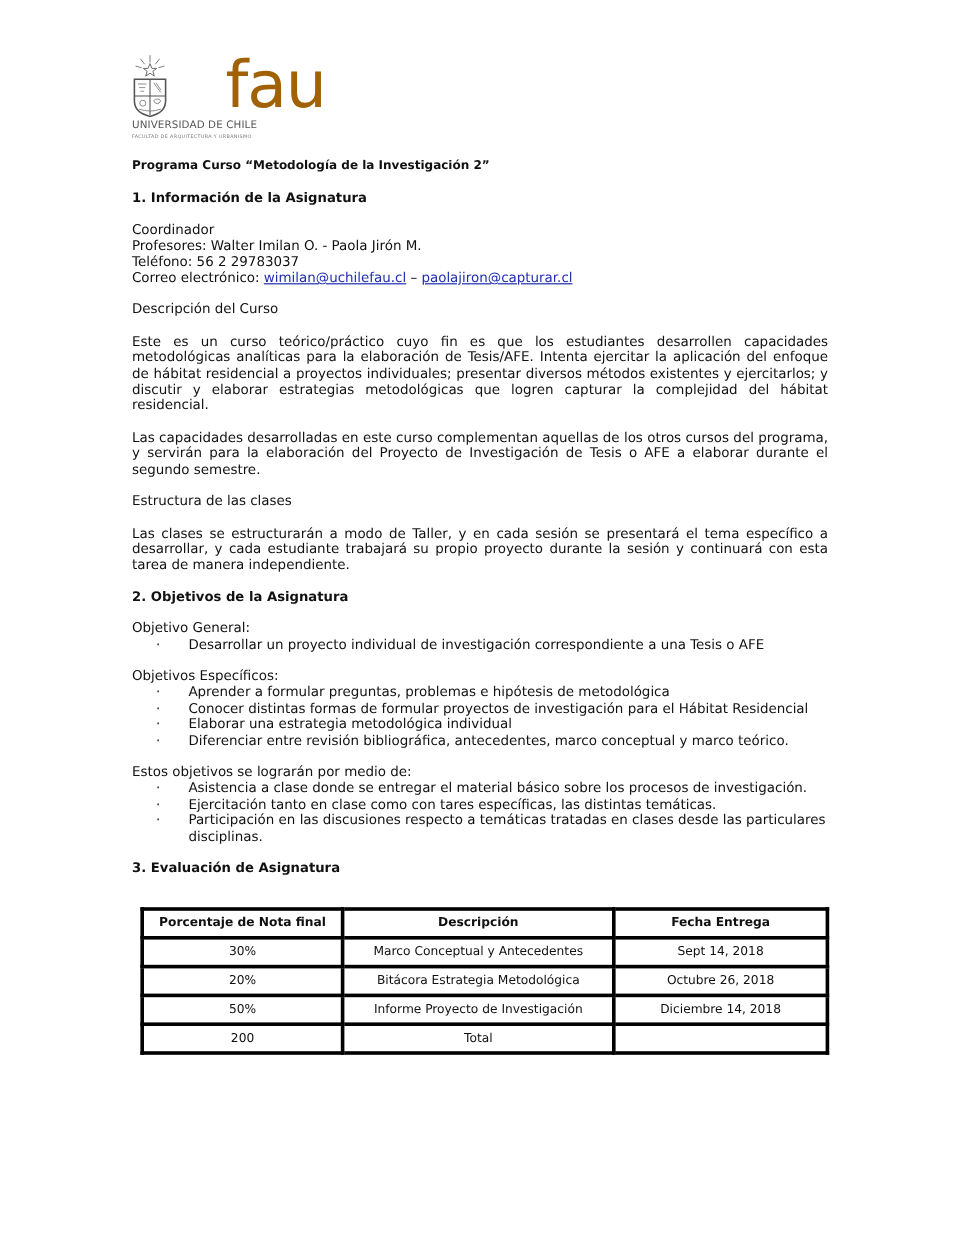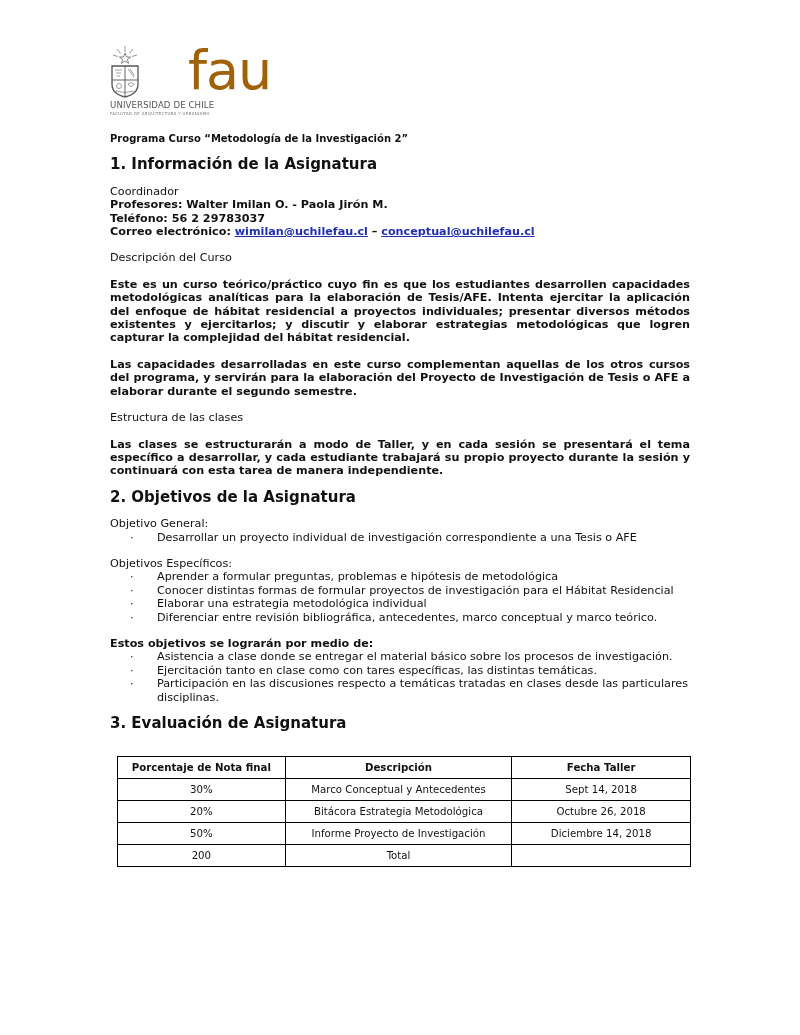--- a/index.html
+++ b/index.html
@@ -11,34 +11,34 @@
   .logo { position: absolute; left: 108px; top: 44px; width: 110px; height: 76px; }
   .logo-emblem { position: absolute; left: 0; top: 0; width: 34px; height: 54px; }
   .logo-fau { position: absolute; left: 36px; top: 4px; font-family: "DejaVu Sans", sans-serif;
               font-size: 54px; font-weight: normal; letter-spacing: -1px; line-height: 46px; color: #a16207; margin-left: 44px; }
   .logo-uni { position: absolute; left: 2px; top: 56px; font-size: 8.6px; font-weight: normal;
               letter-spacing: 0.1px; color: #555; white-space: nowrap; }
   .logo-fac { position: absolute; left: 2px; top: 67px; font-size: 4px; color: #777; white-space: nowrap; letter-spacing: 0.3px; }
 
   .content { position: absolute; left: 110px; top: 132px; width: 580px; font-size: 11.2px; line-height: 13.4px; }
   .h-title { font-weight: bold; font-size: 10px; margin: 0; }
-  .h-section { font-weight: bold; font-size: 15px; margin: 0; }
+  .h-section { font-weight: bold; font-size: 11px; margin: 0; }
   .h-sub { font-weight: normal; font-size: 11.2px; margin: 0; }
-  p { margin: 0; font-weight: bold; }
+  p { margin: 0; }
   .just { text-align: justify; }
   a.mail { color: #1f2fb0; text-decoration: underline; }
   .gap-m { height: 13px; }
 
   ul.bul { list-style: none; margin: 0; padding: 0; }
   ul.bul li { position: relative; padding-left: 47px; }
   ul.bul li .dot { position: absolute; left: 20px; top: 0; }
 
   table.eval { position: absolute; left: 117px; top: 756px; width: 574px; border-collapse: collapse;
                font-size: 10.2px; }
-  table.eval th, table.eval td { border: 1px solid #000000; height: 17px; padding: 2px 6px; line-height: 17px; }
+  table.eval th, table.eval td { border: 3px solid #000000; height: 17px; padding: 2px 6px; line-height: 17px; }
   table.eval th { font-weight: bold; text-align: center; }
   table.eval td.c { text-align: center; }
   table.eval td.l { text-align: center; }
   col.c1 { width: 168px; } col.c2 { width: 227px; } col.c3 { width: 179px; }
 </style>
 </head>
 <body>
 
 <div class="page">
 
@@ -71,21 +71,21 @@
   </div>
 
   <div class="content">
     <p class="h-title">Programa Curso “Metodología de la Investigación 2”</p>
     <div class="gap-m"></div>
     <p class="h-section">1. Información de la Asignatura</p>
     <div class="gap-m"></div>
     <p class="h-sub">Coordinador</p>
     <p>Profesores: Walter Imilan O. - Paola Jirón M.</p>
     <p>Teléfono: 56 2 29783037</p>
-    <p><span>Correo electrónico: </span><a class="mail">wimilan@uchilefau.cl</a><span> – </span><a class="mail">conceptual@uchilefau.cl</a></p>
+    <p><span>Correo electrónico: </span><a class="mail">wimilan@uchilefau.cl</a><span> – </span><a class="mail">paolajiron@capturar.cl</a></p>
     <div class="gap-m"></div>
 
     <p class="h-sub">Descripción del Curso</p>
     <div class="gap-m"></div>
     <p class="just">Este es un curso teórico/práctico cuyo fin es que los estudiantes desarrollen capacidades metodológicas analíticas para la elaboración de Tesis/AFE. Intenta ejercitar la aplicación del enfoque de hábitat residencial a proyectos individuales; presentar diversos métodos existentes y ejercitarlos; y discutir y elaborar estrategias metodológicas que logren capturar la complejidad del hábitat residencial.</p>
     <div class="gap-m"></div>
     <p class="just">Las capacidades desarrolladas en este curso complementan aquellas de los otros cursos del programa, y servirán para la elaboración del Proyecto de Investigación de Tesis o AFE a elaborar durante el segundo semestre.</p>
     <div class="gap-m"></div>
 
     <p class="h-sub">Estructura de las clases</p>
@@ -121,21 +121,21 @@
   <table class="eval">
     <colgroup>
         <col class="c1">
         <col class="c2">
         <col class="c3">
       </colgroup>
     <thead>
       <tr>
         <th>Porcentaje de Nota final</th>
         <th>Descripción</th>
-        <th>Fecha Taller</th>
+        <th>Fecha Entrega</th>
       </tr>
     </thead>
     <tbody>
       <tr>
         <td class="c">30%</td>
         <td class="l">Marco Conceptual y Antecedentes</td>
         <td class="c">Sept 14, 2018</td>
       </tr>
       <tr>
         <td class="c">20%</td>

